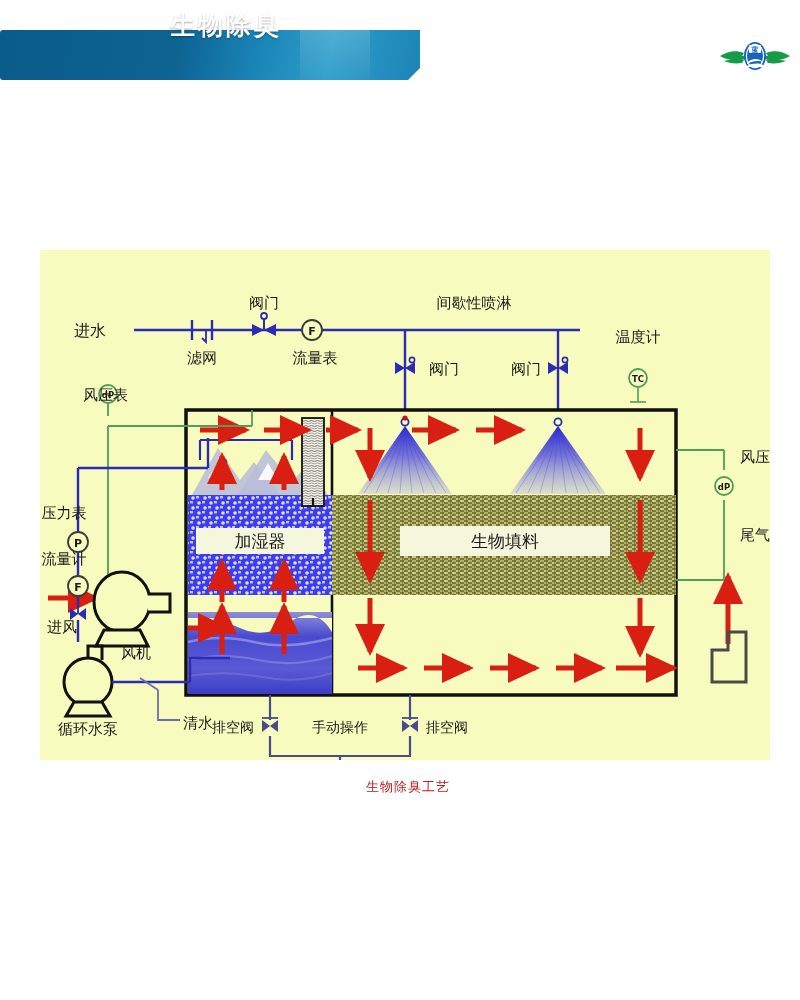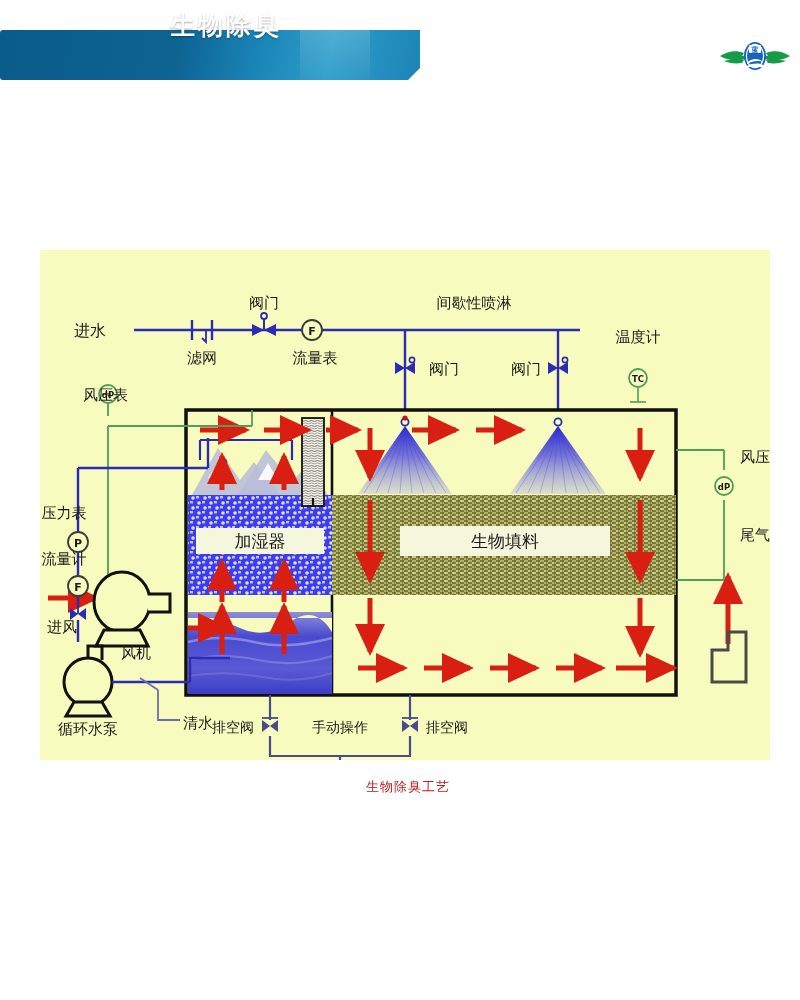--- a/index.html
+++ b/index.html
@@ -20,25 +20,26 @@
     border-radius:3px 0 0 3px;
     -webkit-clip-path:polygon(0 0,420px 0,420px 38px,408px 50px,0 50px);
     clip-path:polygon(0 0,420px 0,420px 38px,408px 50px,0 50px);
     box-shadow:0 1px 2px rgba(0,0,0,.18);
   }
   .banner-gloss{
     position:absolute;right:50px;top:0;width:70px;height:50px;
     background:linear-gradient(180deg,rgba(255,255,255,.16),rgba(255,255,255,.03));
   }
   .banner-title{
-    position:absolute;left:16px;top:0;width:420px;height:50px;
+    position:absolute;left:0;top:0;width:420px;height:50px;
     display:flex;align-items:center;justify-content:center;
     color:#ffffff;font-size:25px;font-weight:bold;letter-spacing:3px;
     font-family:Liberation Sans, sans-serif;
     text-shadow:0 1px 2px rgba(0,0,0,.35);
+    padding-left:16px;
   }
   .logo{position:absolute;right:8px;top:34px;height:44px;display:flex;align-items:center;gap:10px;}
   .logo-mark{position:relative;width:74px;height:40px;}
   .logo-text{
     color:#1565c0;font-size:30px;font-weight:bold;letter-spacing:7px;
     font-family:"DejaVu Sans","Liberation Sans",sans-serif;
     white-space:nowrap;
   }
 
   

